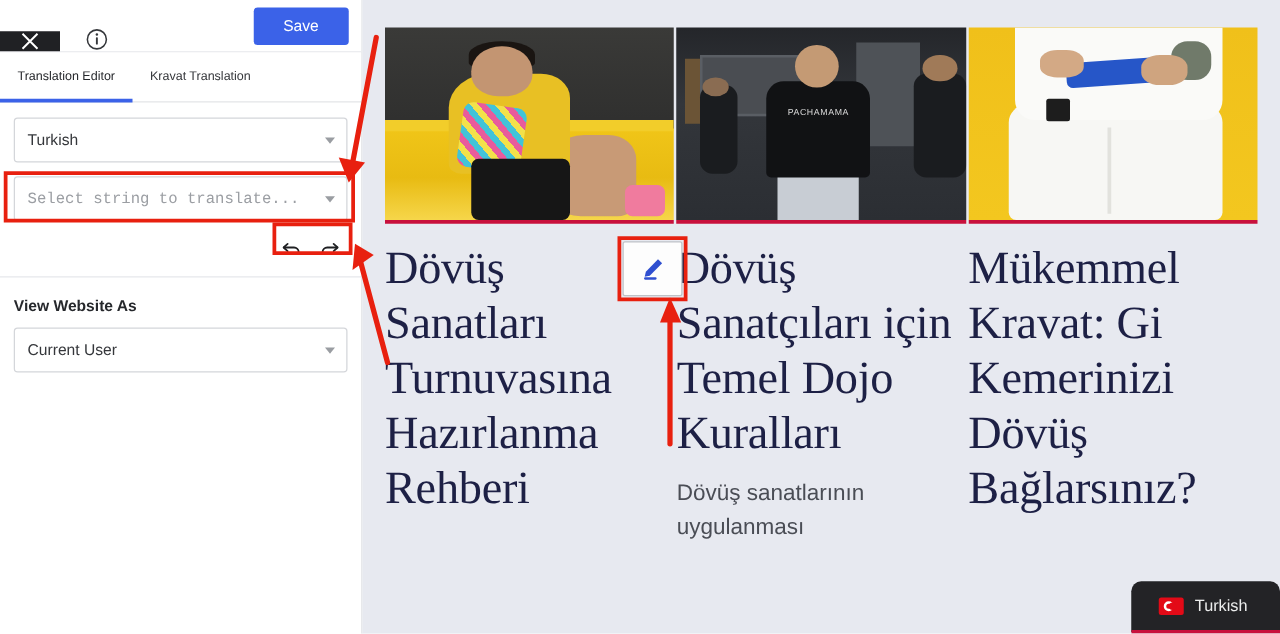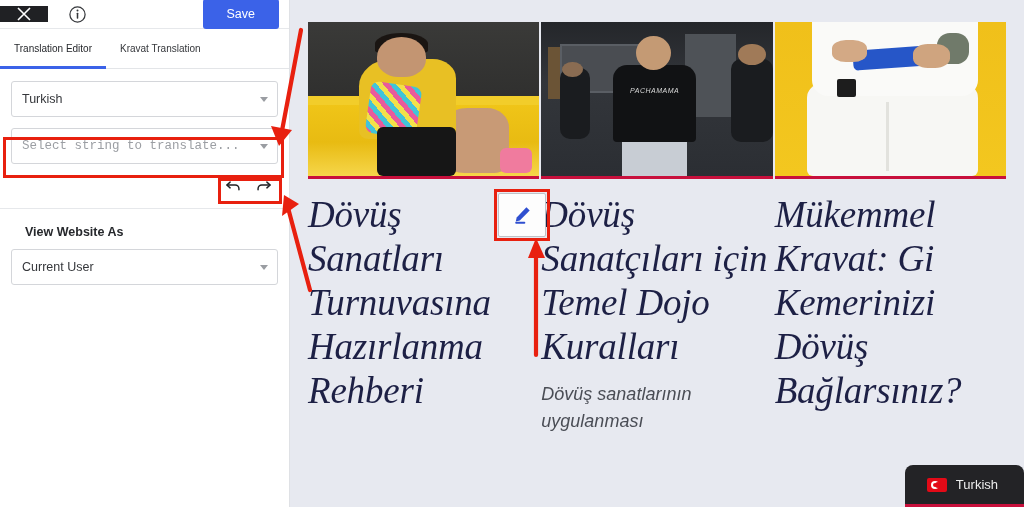--- a/index.html
+++ b/index.html
@@ -13,21 +13,21 @@
 
   
   .sidebar {
     width: 290px; height: 507px;
     background: #ffffff;
     border-right: 1px solid #dfe1e5;
     position: relative;
     flex: 0 0 290px;
   }
   .sb-topbar {
-    height: 29px; display: flex; align-items: center;
+    height: 42px; display: flex; align-items: flex-end;
     border-bottom: 1px solid #e6e8eb;
     background: #fff;
   }
   .close-btn {
     width: 48px; background: #202124;
     display: flex; align-items: center; justify-content: center;
     cursor: pointer;
   }
   .close-btn svg { width: 16px; height: 16px; }
   .info-wrap {
@@ -114,37 +114,36 @@
     cursor: pointer;
   }
   .arrow-btn svg { width: 17px; height: 17px; }
 
   .divider {
     height: 1px; background: #e6e8eb;
     margin-top: 10px;
   }
   .section-label {
     font-size: 12.5px; font-weight: bold; color: #26282c;
-    padding: 16px 11px 10px 25px;
+    padding: 16px 11px 10px 11px;
   }
   .view-as-wrap { padding: 0 11px; }
 
   
   .main {
     flex: 1;
     background: #e7e9f0;
     position: relative;
     overflow: hidden;
     padding: 22px 18px 0 18px;
   }
   .cards {
     display: flex;
     gap: 2px;
     height: 100%;
-    font-style: italic;
   }
   .card {
     flex: 1 1 0;
     min-width: 0;
     display: flex;
     flex-direction: column;
   }
   .card-img {
     height: 157px;
     width: 100%;

